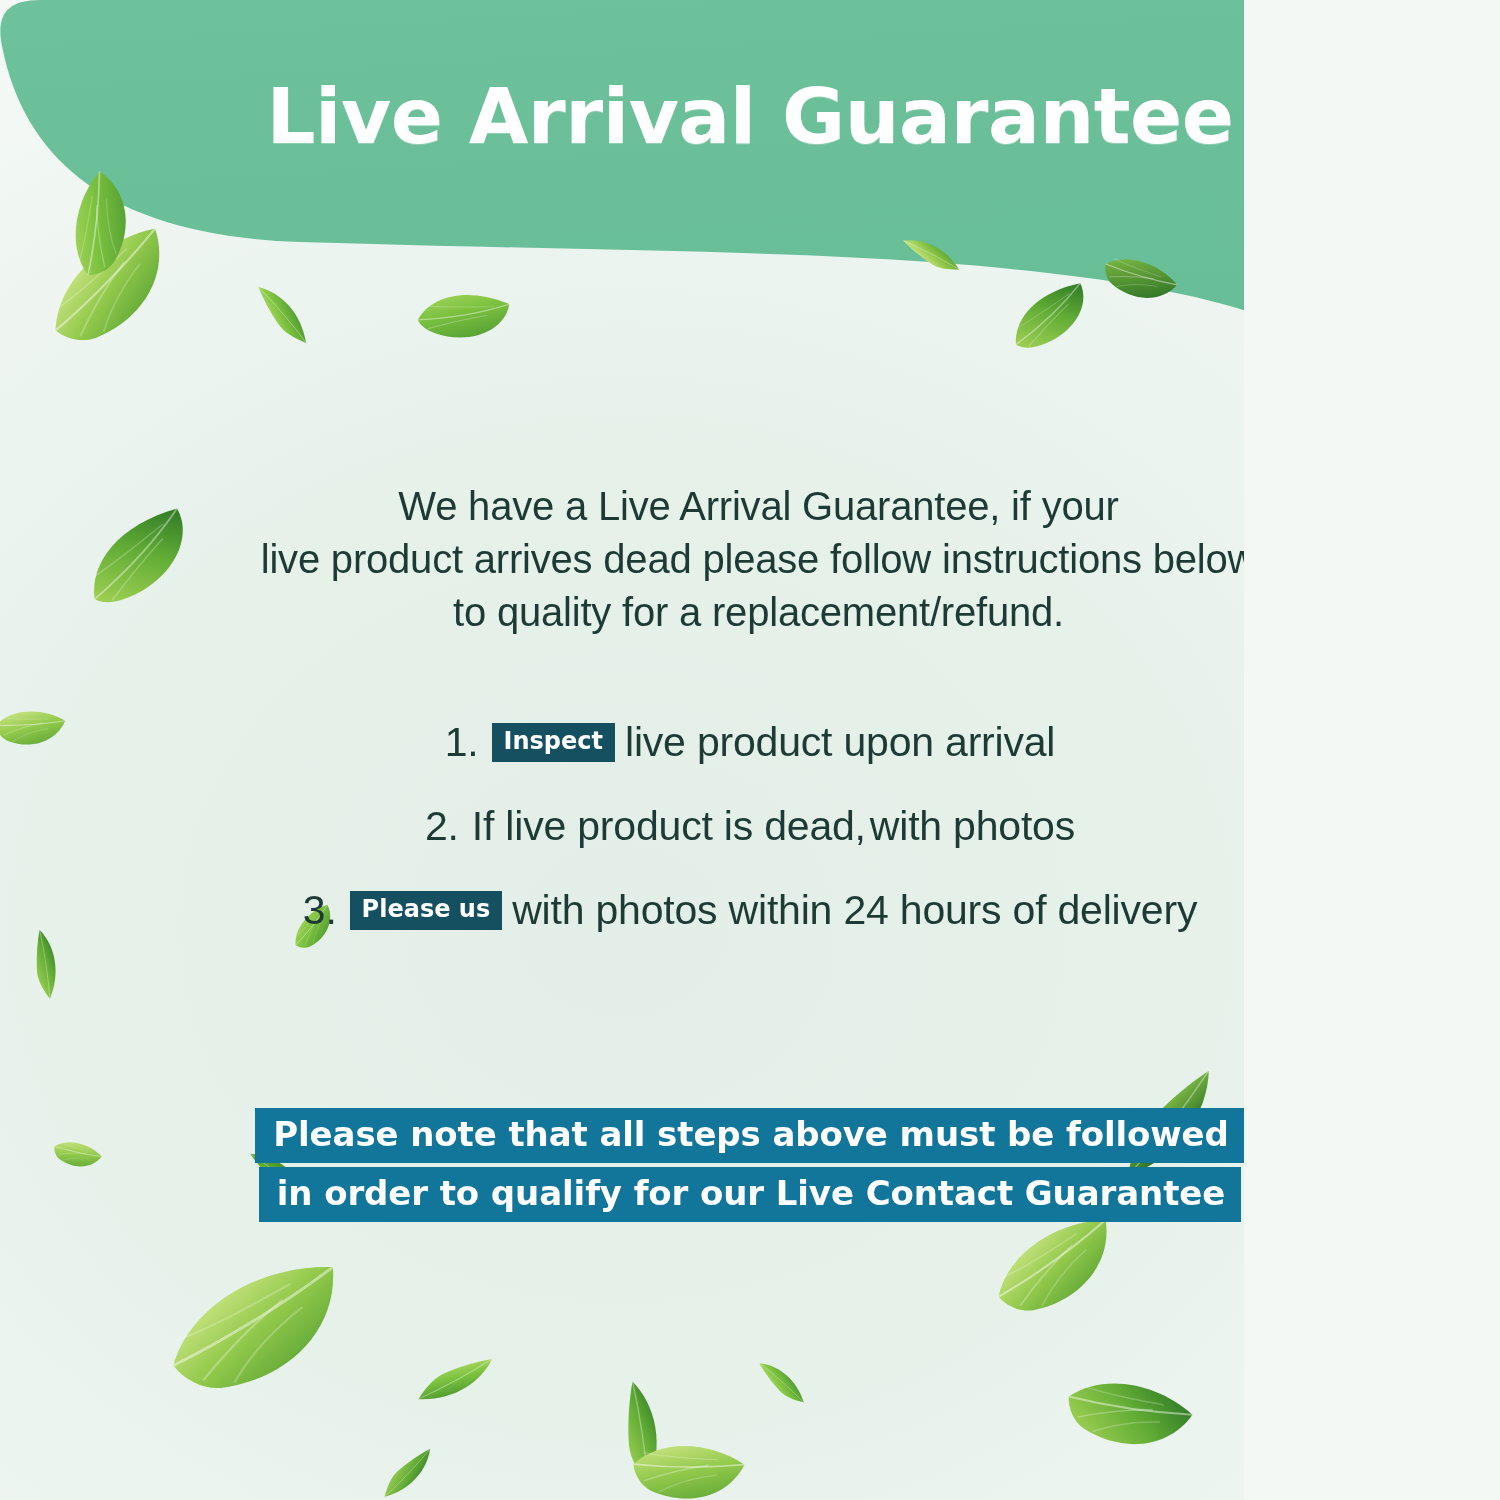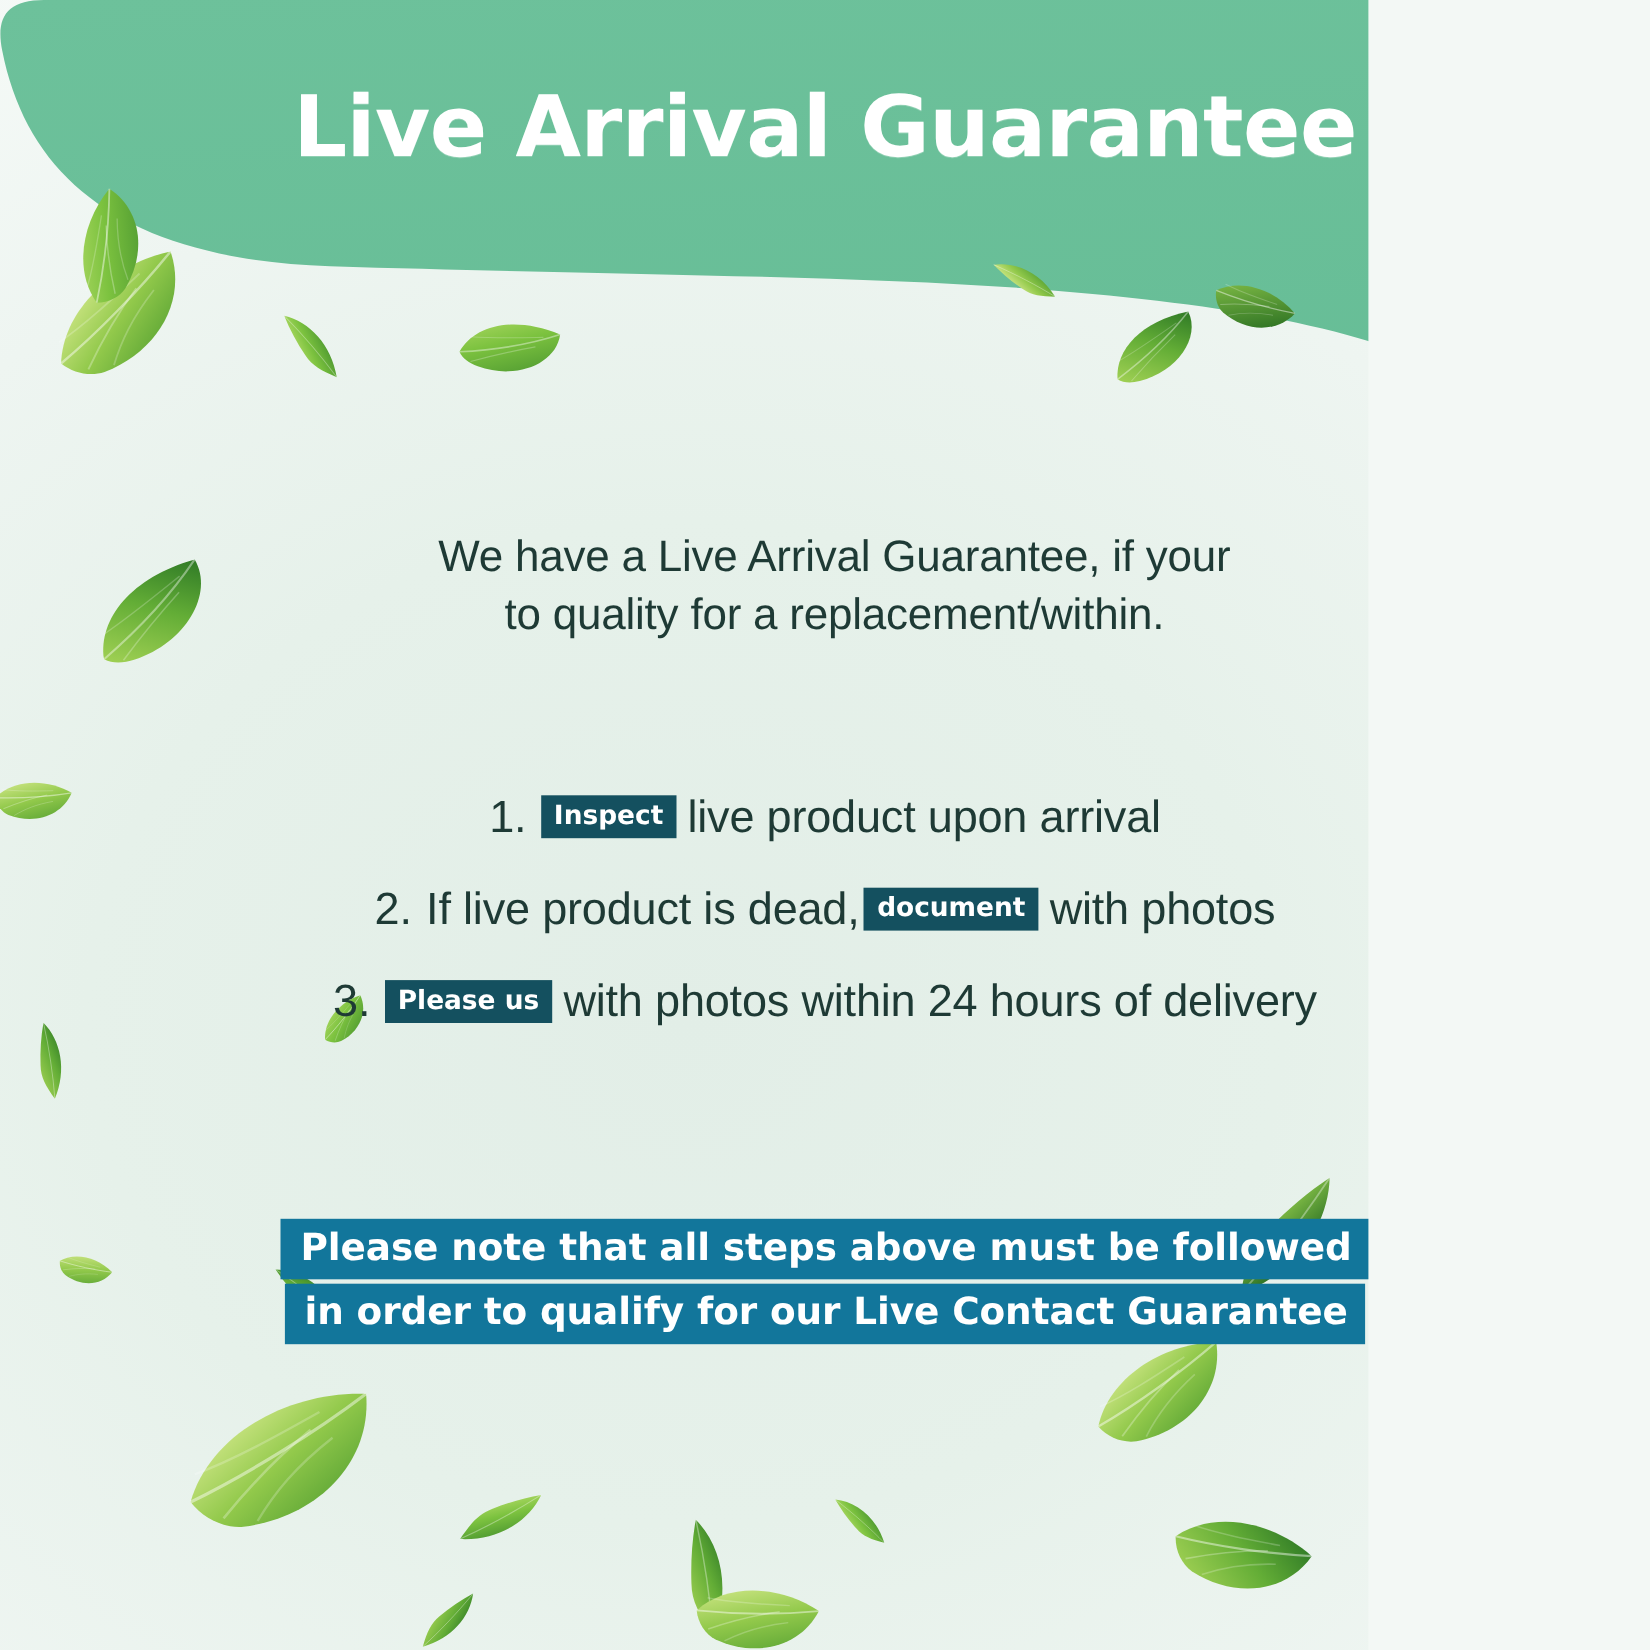--- a/index.html
+++ b/index.html
@@ -233,35 +233,35 @@
         <use href="#leafA" width="52" height="28" fill="url(#lg3)"></use>
       </g>
       <g transform="translate(284,930) rotate(-34)">
         <use href="#leafA" width="54" height="30" fill="url(#lg1)"></use>
       </g>
     </svg>
   </div>
 
   <div class="intro">
     <div>We have a Live Arrival Guarantee, if your</div>
-    <div>to quality for a replacement/within.</div>
+    <div>live product arrives dead please follow instructions below</div>
+    <div>to quality for a replacement/refund.</div>
   </div>
 
   <div class="steps">
 
     <div class="step">
       <span class="num">1.</span>
       <span class="hl">Inspect</span>
       <span class="tail">live product upon arrival</span>
     </div>
 
     <div class="step">
       <span class="num">2.</span>
       <span class="lead" style="margin-right:4px;">If live product is dead,</span>
-      <span class="hl">document</span>
       <span class="tail">with photos</span>
     </div>
 
     <div class="step">
       <span class="num">3.</span>
       <span class="hl">Please us</span>
       <span class="tail">with photos within 24 hours of delivery</span>
     </div>
 
   </div>

